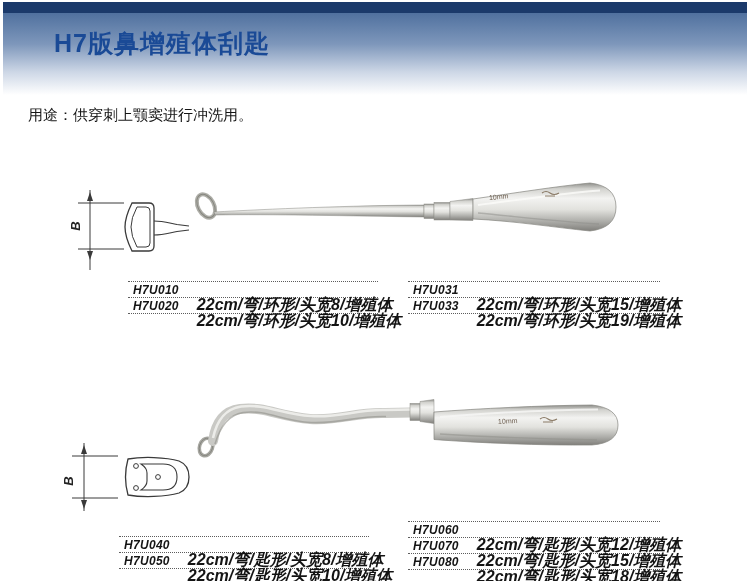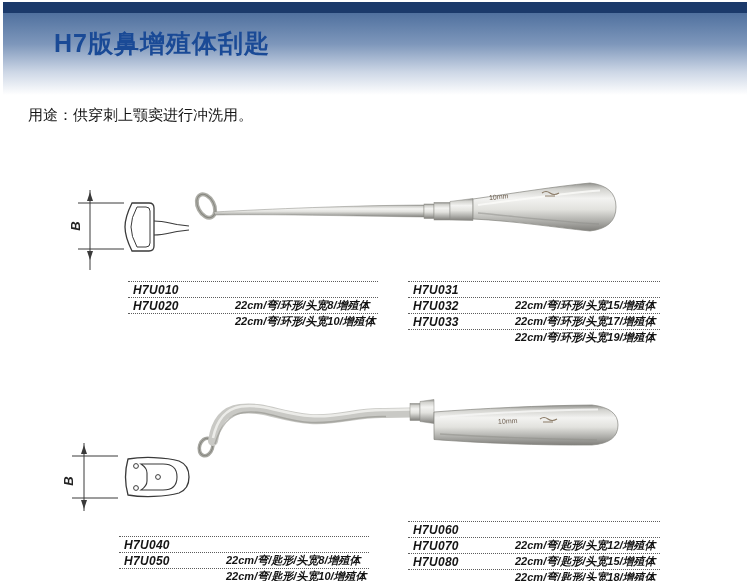--- a/index.html
+++ b/index.html
@@ -14,21 +14,21 @@
   .title-en{position:absolute;left:30px;top:56px;font-size:25px;font-weight:bold;
       font-style:italic;color:#1a4a96;white-space:nowrap;}
   .usage{position:absolute;left:28px;top:106px;font-size:15px;color:#141414;white-space:nowrap;}
   
   .fig{position:absolute;left:0;}
   
   .tbl{position:absolute;font-style:italic;font-weight:bold;color:#141414;
        border-bottom:1px dotted #5c5c5c;}
   .row{display:flex;align-items:center;height:15px;border-top:1px dotted #5c5c5c;gap:18px;}
   .code{width:84px;padding-left:5px;font-size:12px;letter-spacing:.3px;white-space:nowrap;}
-  .spec{font-size:11px;white-space:nowrap;margin-top:31px;}
+  .spec{font-size:16px;white-space:nowrap;margin-top:31px;}
 </style>
 </head>
 <body>
 
 <div id="page">
 
   <div class="top-bar"></div>
   <div class="header-grad"></div>
   <div class="title-zh">H7版鼻增殖体刮匙</div>
 
@@ -126,24 +126,20 @@
       <span class="spec">22cm/弯/环形/头宽10/增殖体</span>
     </div>
   </div>
 
   <div class="tbl" style="left:408px;top:281px;width:252px">
     <div class="row">
       <span class="code">H7U031</span>
       <span class="spec">22cm/弯/环形/头宽15/增殖体</span>
     </div>
     <div class="row">
-      <span class="code">H7U032</span>
-      <span class="spec">22cm/弯/环形/头宽17/增殖体</span>
-    </div>
-    <div class="row">
       <span class="code">H7U033</span>
       <span class="spec">22cm/弯/环形/头宽19/增殖体</span>
     </div>
   </div>
 
   <div class="tbl" style="left:119px;top:536px;width:250px">
     <div class="row">
       <span class="code">H7U040</span>
       <span class="spec">22cm/弯/匙形/头宽8/增殖体</span>
     </div>

